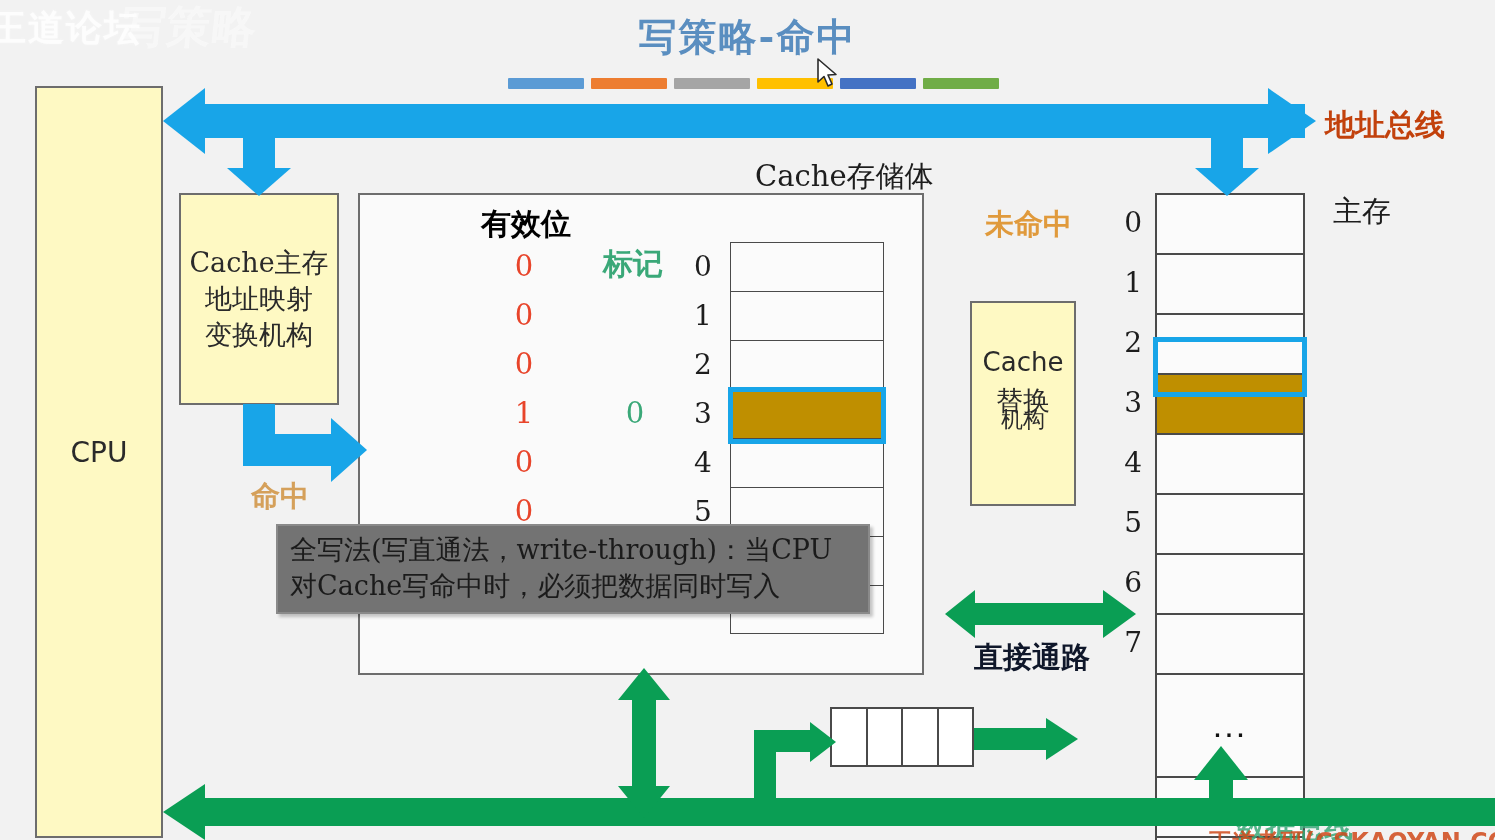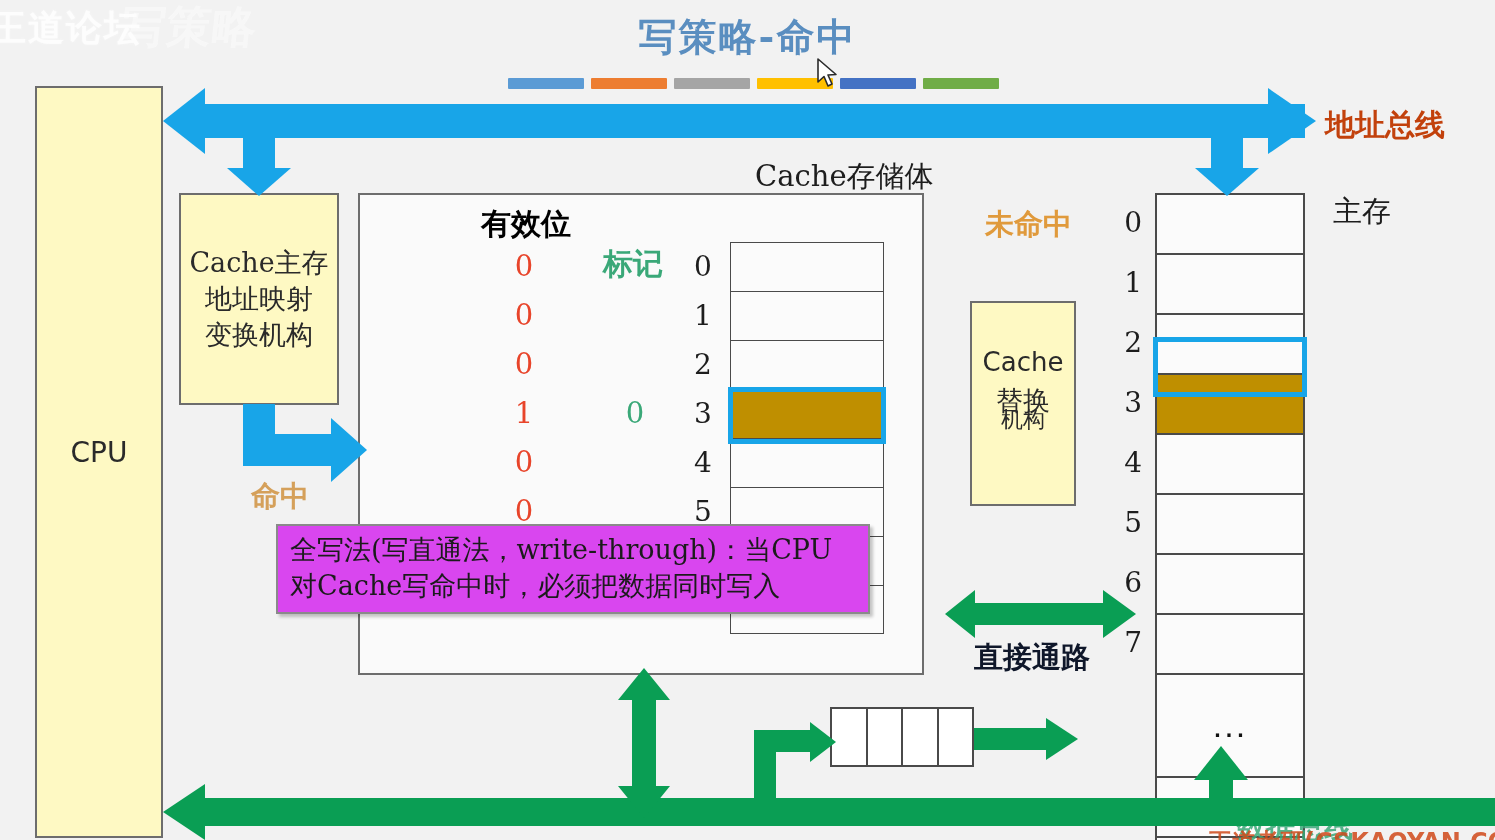--- a/index.html
+++ b/index.html
@@ -106,21 +106,21 @@
 
   
   .wbuf{position:absolute;left:830px;top:707px;width:144px;height:60px;
         border:2px solid #4a4a4a;background:#fff;box-sizing:border-box;display:flex;}
   .wbuf i{flex:1;border-right:2px solid #4a4a4a;}
   .wbuf i:last-child{border-right:none;}
 
   
   .callout{
     position:absolute;left:276px;top:524px;width:594px;
-    background:#d946ef;border:2px solid #8a8a8a;box-sizing:border-box;
+    background:#737373;border:2px solid #8a8a8a;box-sizing:border-box;
     padding:6px 18px 8px 12px;
     box-shadow:3px 3px 3px rgba(0,0,0,.22);
     font-family:"DejaVu Serif","Liberation Serif",serif;
     font-size:27px;line-height:1.33;color:#1b1b1b;
   }
 
   
   .lbl{position:absolute;white-space:nowrap;}
   .lbl-addrbus{left:1325px;top:105px;font-size:30px;color:#c2410c;font-weight:bold;
                font-family:"DejaVu Sans",sans-serif;}

